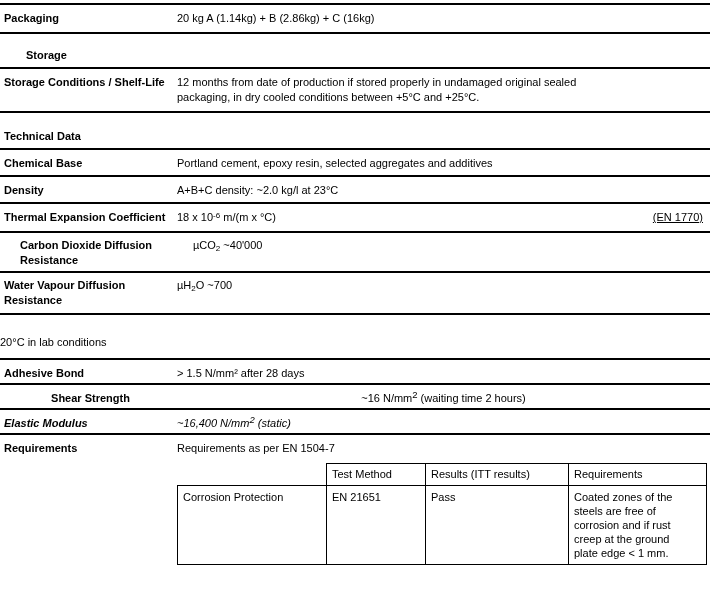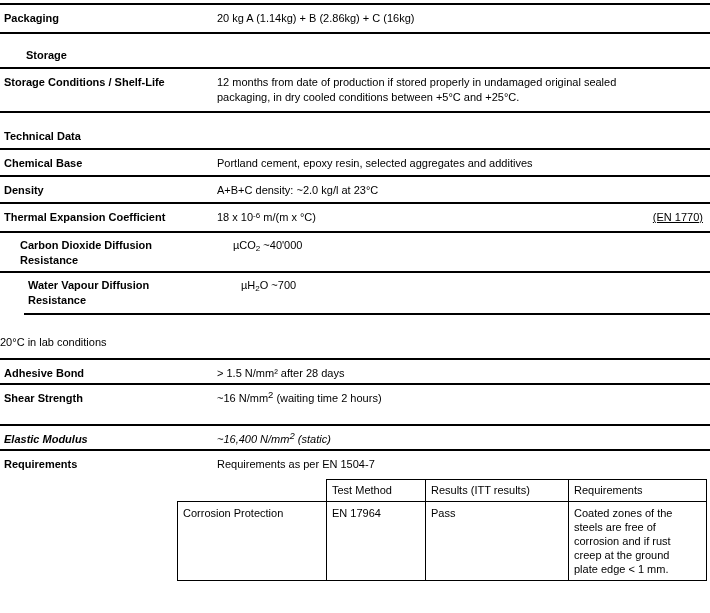--- a/index.html
+++ b/index.html
@@ -6,41 +6,41 @@
   html,body { background:#ffffff; }
   .page {
     width:710px; height:613px;
     background:#ffffff; color:#000000;
     font-family:"Liberation Sans", sans-serif;
     font-size:11px; line-height:15px;
     position:relative; overflow:hidden;
   }
   .hr-top { margin-top:3px; border-top:2px solid #000; height:0; }
 
-  .row { display:flex; border-bottom:2px solid #000;gap:40px; }
+  .row { display:flex; border-bottom:2px solid #000; }
   .row .lbl { flex:0 0 177px; width:177px; padding-left:4px; font-weight:bold; }
   .row .val { flex:1 1 auto; }
   .row .val .line { display:block; }
   .row .std { padding-right:7px; white-space:nowrap;text-decoration:underline; }
   .val-bottom { align-self:flex-end; }
 
   .heading { font-weight:bold; padding:14px 0 4px 4px; border-bottom:2px solid #000; }
   .h-storage { padding-top:14px;padding-left:26px; }
   .h-tech { padding-top:16px; }
 
   .r-pack    { padding:6px 0 6px; }
   .r-storage { padding:6px 0 6px; }
   .r-chem    { padding:6px 0 4px; }
   .r-dens    { padding:6px 0 4px; }
   .r-thermal { padding:6px 0 6px; }
   .r-co2     { padding:5px 16px 3px; }
-  .r-h2o     { padding:5px 0 5px;margin-left:24px; }
+  .r-h2o     { padding:5px 0 5px; }
   .r-mech    { padding:20px 0 8px; }
   .r-adh     { padding:6px 0 2px; }
-  .r-shear   { padding:6px 0 18px; }
+  .r-shear   { padding:6px 0 2px;text-align:center; }
   .r-elas    { padding:6px 0 2px;font-style:italic; }
   .r-req     { padding:6px 0 0; border-bottom:none; }
 
   sup.sm { font-size:8px;   vertical-align:3.5px; line-height:0; }
   sup.lg { font-size:9.5px; vertical-align:4px;   line-height:0; }
   sub.sm { font-size:8px;   vertical-align:-2px;  line-height:0; }
 
   table.req-table {
     margin:7px 0 0 177px;
     width:529px;
@@ -143,21 +143,21 @@
       <tr>
         <td class="ghost"></td>
         <th>Test Method</th>
         <th>Results (ITT results)</th>
         <th>Requirements</th>
       </tr>
     </thead>
     <tbody>
       <tr>
         <td>Corrosion Protection</td>
-        <td>EN 17964</td>
+        <td>EN 21651</td>
         <td>Pass</td>
         <td>
             <span class="cell-line">Coated zones of the</span>
             <span class="cell-line">steels are free of</span>
             <span class="cell-line">corrosion and if rust</span>
             <span class="cell-line">creep at the ground</span>
             <span class="cell-line">plate edge &lt; 1 mm.</span>
           </td>
       </tr>
     </tbody>

